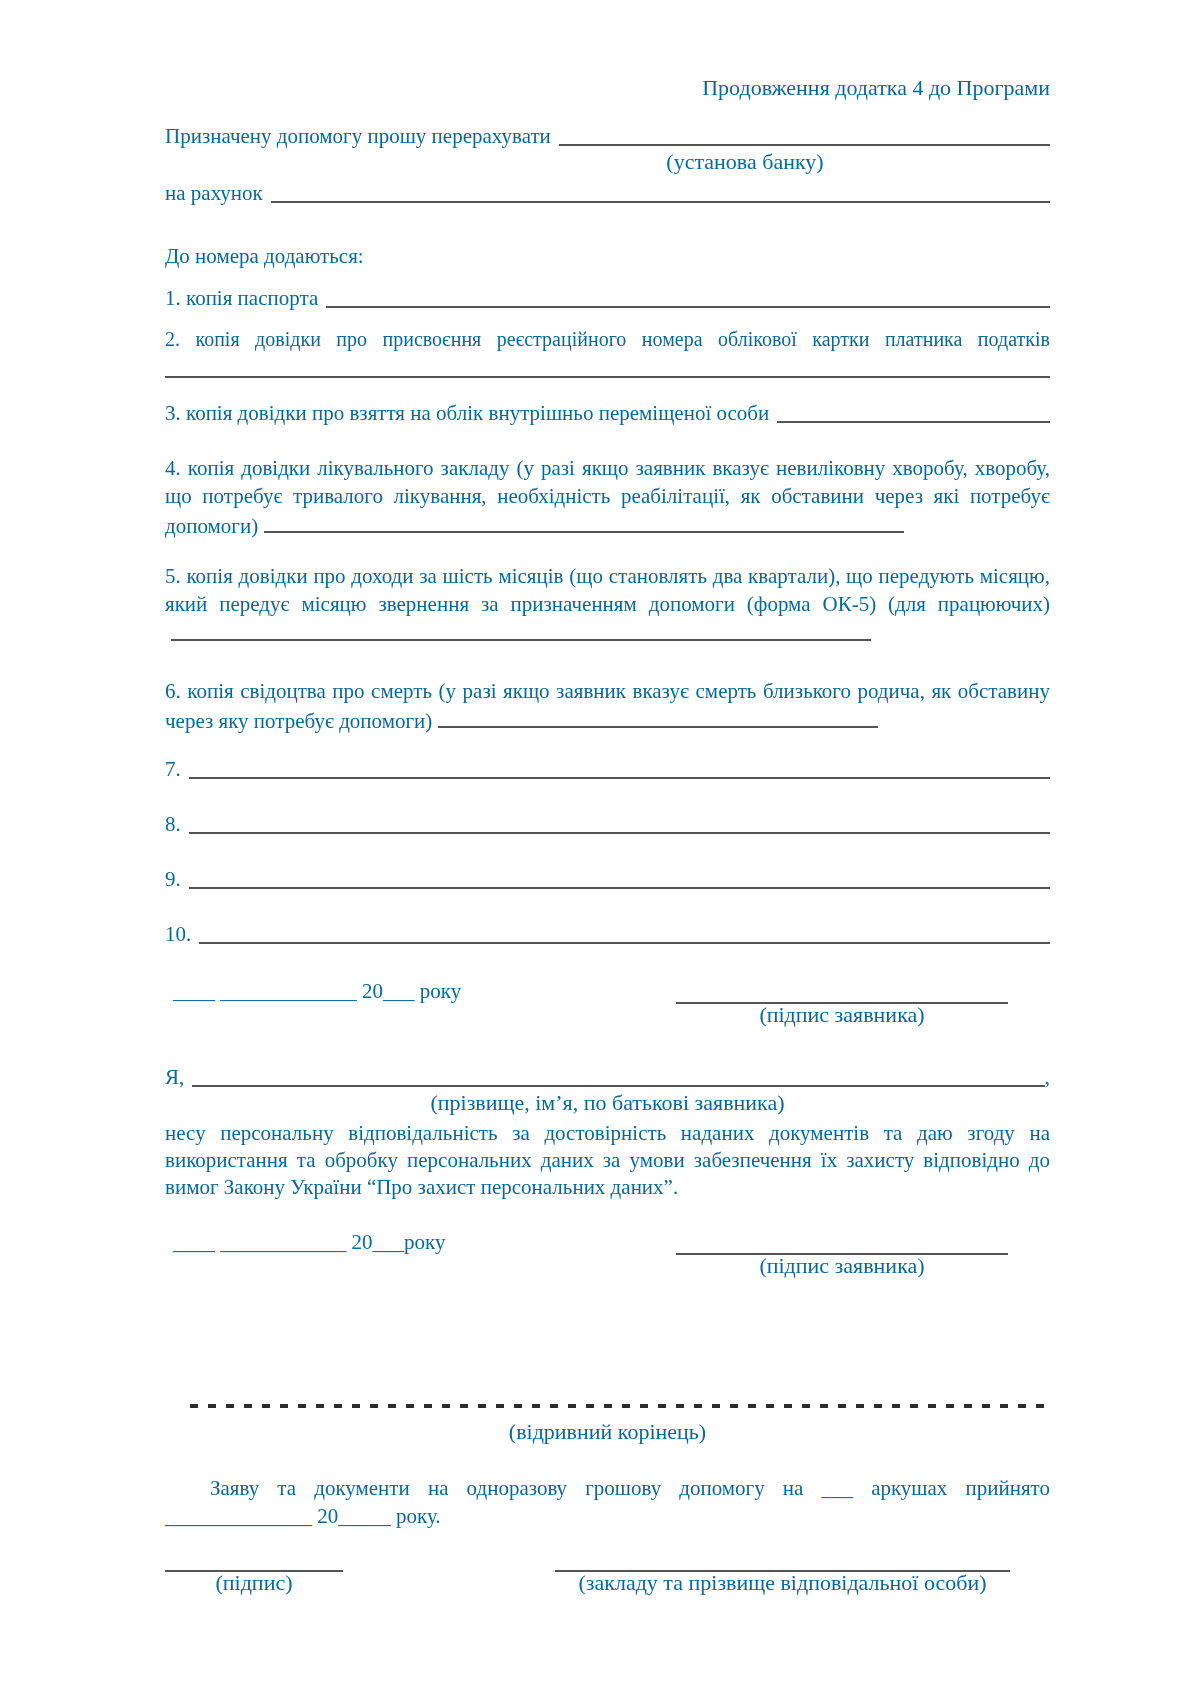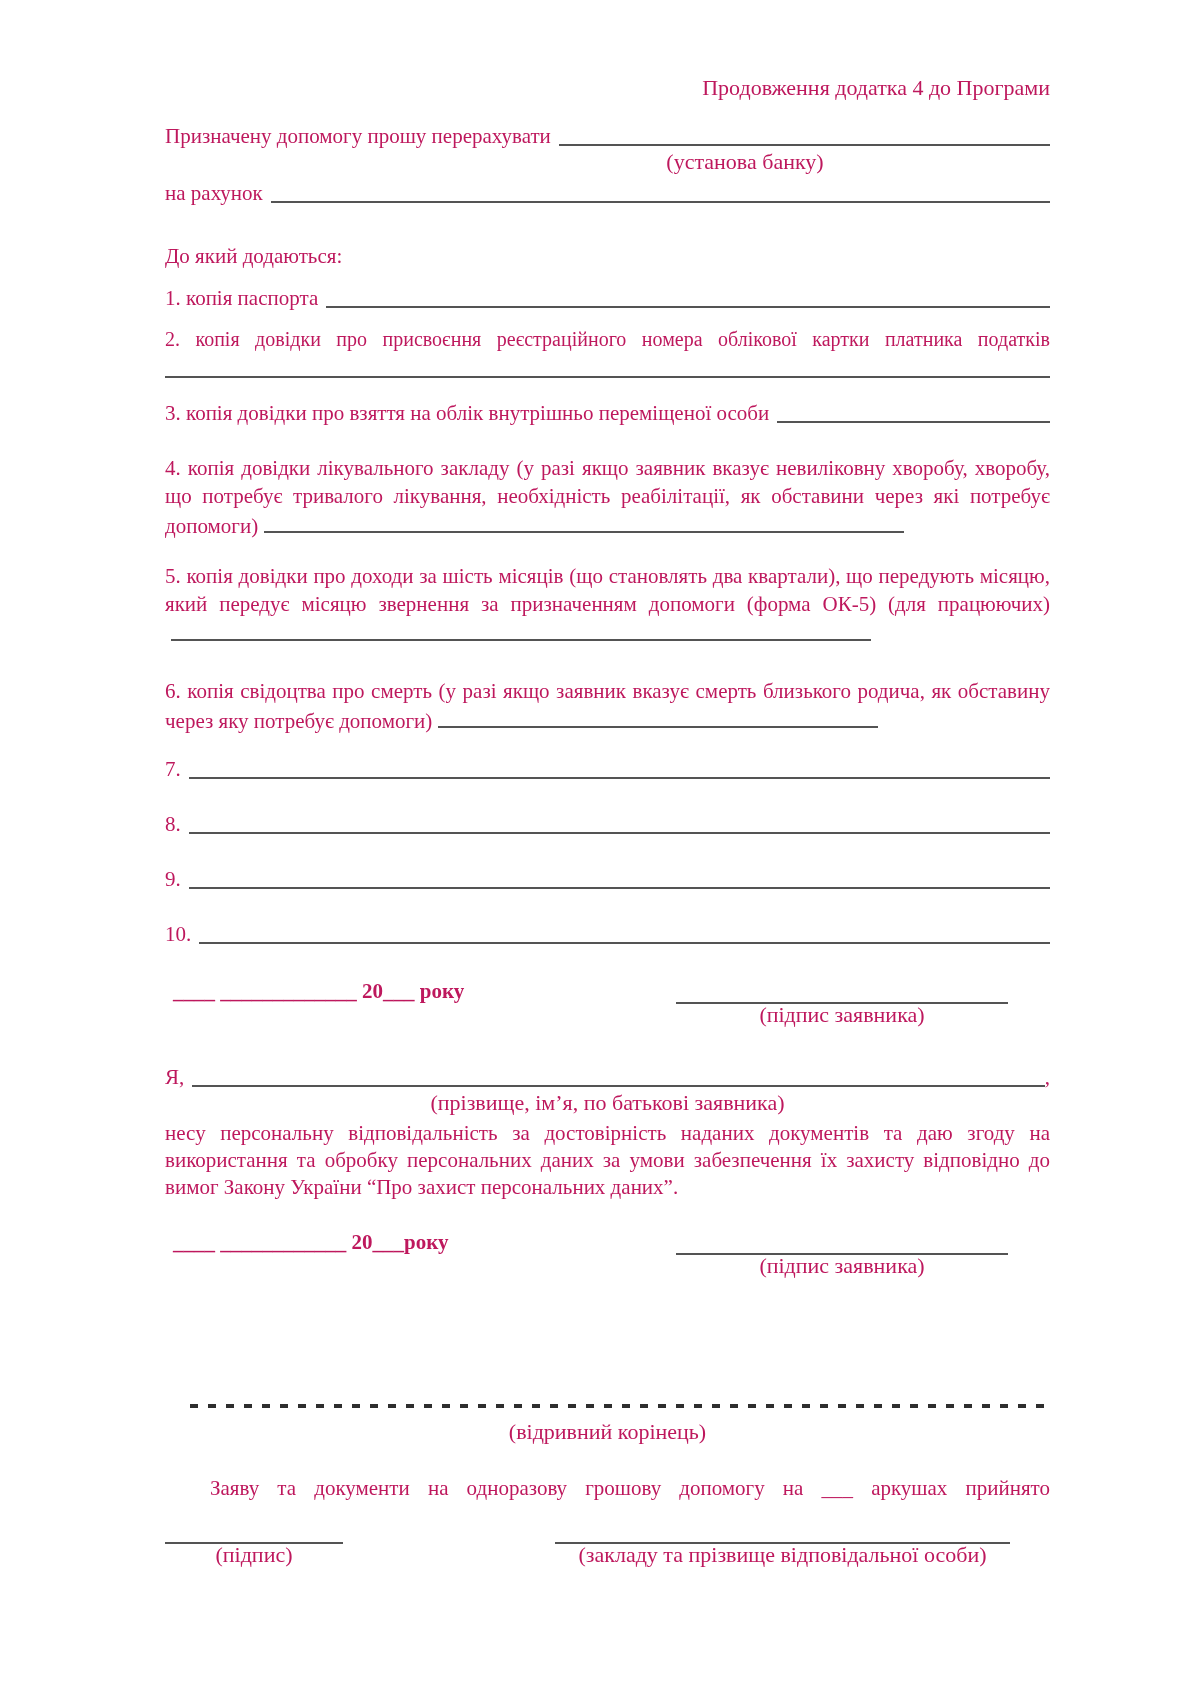--- a/index.html
+++ b/index.html
@@ -6,21 +6,21 @@
   .page {
     position: relative;
     width: 1200px;
     height: 1697px;
     box-sizing: border-box;
     padding: 75px 150px 0 165px;
     background: #ffffff;
     font-family: "Liberation Serif", "DejaVu Serif", serif;
     font-size: 21px;
     line-height: 26px;
-    color: #be185d;
+    color: #0369a1;
   }
   .title { text-align: right; font-size: 22px; }
   
   .line-row { display: flex; }
   .line-row .lbl { white-space: nowrap; }
   .fill {
     flex: 1 1 auto;
     border-bottom: 2px solid #545454;
     margin-left: 8px;
     margin-bottom: 3px;
@@ -47,21 +47,21 @@
   }
   .w640 { width: 640px; }
   .w700 { width: 700px; }
   .w440 { width: 440px; }
   .item7  { margin-top: 21px; }
   .item8, .item9, .item10 { margin-top: 29px; }
   
   .date-row { display: flex; justify-content: space-between; align-items: flex-start; }
   .daterow1 { margin-top: 31px; }
   .daterow2 { margin-top: 28px; }
-  .date-text { padding-left: 8px; white-space: nowrap; font-weight: bold; }
+  .date-text { padding-left: 8px; white-space: nowrap; }
   .sig-col { width: 332px; margin-right: 42px; }
   .sig-line { height: 24px; border-bottom: 2px solid #545454; }
   
   .ya-row { margin-top: 38px; display: flex; }
   .ya-row .lbl { white-space: nowrap; }
   .caption-name { margin-top: 2px; }
   .declp { margin: 6px 0 0 0; text-align: justify; line-height: 27px; }
   
   .dashed {
     margin: 127px 5px 0 25px;
@@ -93,21 +93,21 @@
     <span class="lbl">Призначену допомогу прошу перерахувати</span>
     <span class="fill"></span>
   </div>
   <div class="caption caption-bank">(установа банку)</div>
 
   <div class="line-row row-account">
     <span class="lbl">на рахунок</span>
     <span class="fill"></span>
   </div>
 
-  <div class="intro">До який додаються:</div>
+  <div class="intro">До номера додаються:</div>
 
   <div class="line-row item1">
     <span class="lbl">1. копія паспорта</span>
     <span class="fill"></span>
   </div>
 
   <p class="item2p" style="margin-bottom:0;">2. копія довідки про присвоєння реєстраційного номера облікової картки платника податків</p>
   <div class="full-blank"></div>
 
   <div class="line-row item3">
@@ -160,20 +160,21 @@
     <div class="sig-col">
       <div class="sig-line"></div>
       <div class="caption">(підпис заявника)</div>
     </div>
   </div>
 
   <div class="dashed"></div>
   <div class="caption caption-tear">(відривний корінець)</div>
 
   <p class="stub1" style="margin-bottom:0;">Заяву та документи на одноразову грошову допомогу на ___ аркушах прийнято</p>
+  <div class="stub2">______________ 20_____ року.</div>
 
   <div class="sig-row">
     <div class="sig-col-left">
       <div class="sline"></div>
       <div class="caption">(підпис)</div>
     </div>
     <div class="sig-col-right">
       <div class="sline"></div>
       <div class="caption">(закладу та прізвище відповідальної особи)</div>
     </div>

